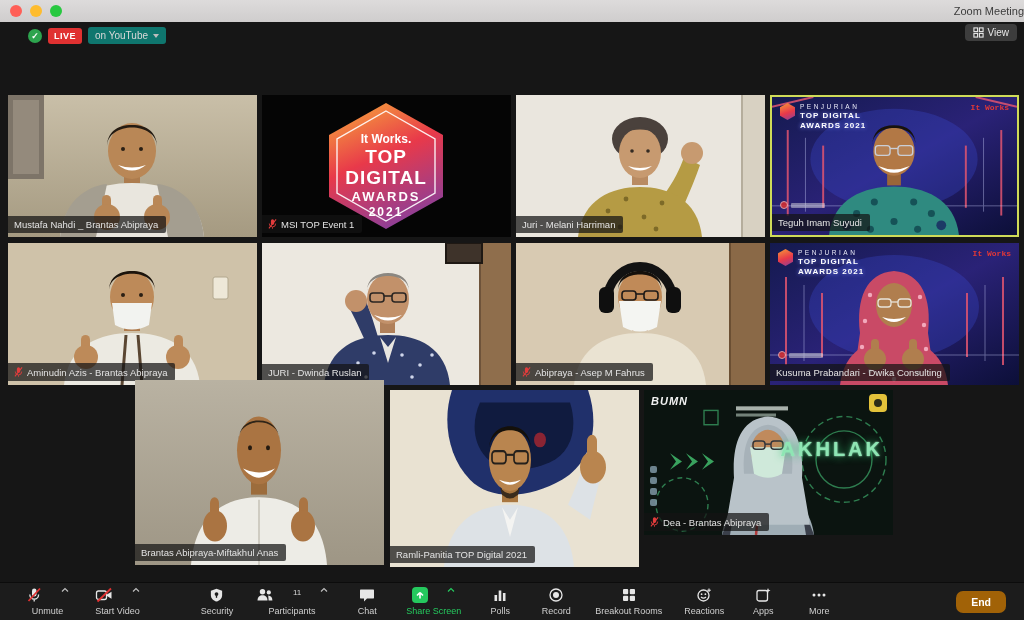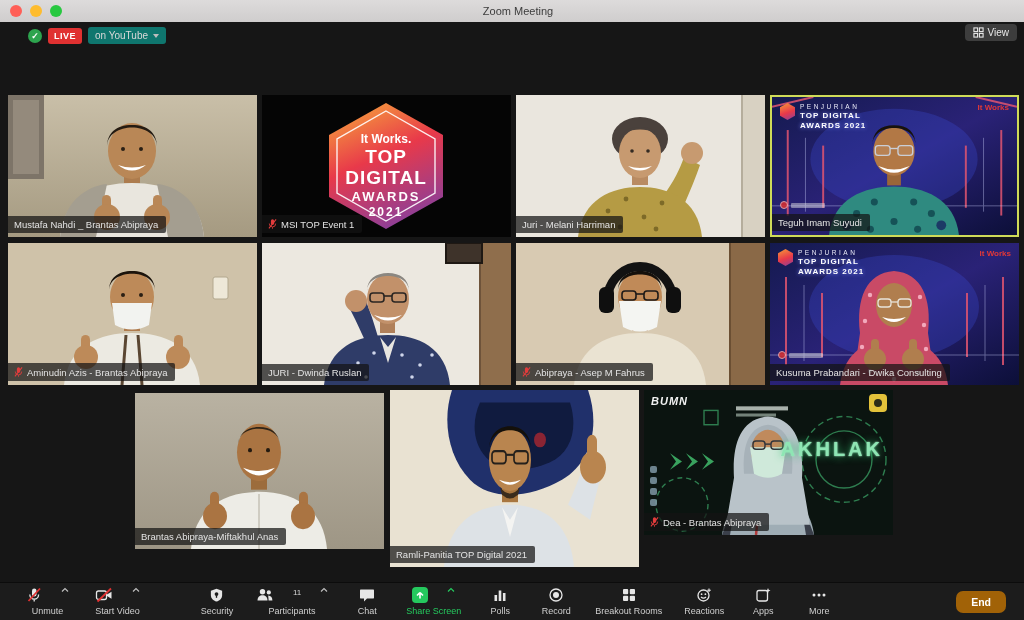--- a/index.html
+++ b/index.html
@@ -7,21 +7,21 @@
   #window{position:relative;width:1024px;height:620px;background:#161616;overflow:hidden;}
 
   
   #titlebar{position:absolute;top:0;left:0;right:0;height:22px;
     background:linear-gradient(#dddbdb,#cfcdcd);display:flex;align-items:center;}
   .lights{display:flex;gap:8px;margin-left:10px;}
   .light{width:12px;height:12px;border-radius:50%;}
   .light.red{background:#ff5f57;}
   .light.yellow{background:#febc2e;}
   .light.green{background:#28c840;}
-  #win-title{position:absolute;left:0;right:0;text-align:center;
+  #win-title{position:absolute;left:0;right:0;text-align:right;
     font-size:11px;color:#3c3c3c;pointer-events:none;margin-left:12px;}
 
   
   #appbar{position:absolute;top:22px;left:0;right:0;height:26px;background:#161616;}
   .livegroup{position:absolute;left:28px;top:5px;display:flex;align-items:center;gap:6px;}
   .shield{width:14px;height:14px;border-radius:50%;background:#2da44e;color:#fff;
     font-size:9px;line-height:14px;text-align:center;font-weight:bold;}
   .livebadge{background:#e03131;color:#fff;font-weight:bold;font-size:9px;
     letter-spacing:.5px;padding:3px 6px;border-radius:3px;}
   .dest-chip{background:#0f766e;color:#d8d8d8;font-size:10px;padding:3px 7px;
@@ -32,36 +32,36 @@
     color:#e8e8e8;font-size:10px;padding:3px 8px;display:flex;gap:4px;}
 
   
   #grid{position:absolute;top:48px;left:0;right:0;bottom:38px;background:#161616;}
   .tile{position:absolute;width:249px;height:142px;background:#0b0b0b;overflow:hidden;}
   .tile svg.scene{position:absolute;inset:0;width:100%;height:100%;display:block;}
   .t1{left:8px;top:47px;}  .t2{left:262px;top:47px;}  .t3{left:516px;top:47px;}
   .t4{left:770px;top:47px;border:2px solid #cfdb58;}
   .t5{left:8px;top:195px;} .t6{left:262px;top:195px;} .t7{left:516px;top:195px;}
   .t8{left:770px;top:195px;}
-  .t9{left:135px;top:345px;height:156px;text-decoration:underline;} .t10{left:390px;top:342px;height:177px;}
+  .t9{left:135px;top:332px;height:185px;text-decoration:underline;} .t10{left:390px;top:342px;height:177px;}
   .t11{left:644px;top:342px;height:145px;}
 
   .nlabel{position:absolute;left:0;bottom:4px;display:flex;align-items:center;gap:4px;
     background:rgba(20,20,20,.72);color:#e3e3e3;font-size:9.5px;
     padding:3px 8px 3px 6px;border-radius:0 2px 2px 0;max-width:95%;white-space:nowrap;text-align:right;}
   .mmic{flex:0 0 auto;}
 
   
   .vbg-head{position:absolute;top:6px;left:8px;display:flex;gap:5px;align-items:flex-start;}
   .vbg-hex{width:15px;height:17px;background:linear-gradient(160deg,#f59a38,#e8394a 55%,#8a3f9b);
     clip-path:polygon(50% 0,100% 25%,100% 75%,50% 100%,0 75%,0 25%);}
   .vbg-lines{display:flex;flex-direction:column;gap:1px;justify-content:center;}
   .vbg-eyebrow{font-size:6.5px;letter-spacing:2.5px;color:#e9e9f8;}
   .vbg-t{font-size:8px;font-weight:bold;color:#fff;text-shadow:0 0 4px #7f8cff;letter-spacing:1px;}
-  .vbg-brand{position:absolute;top:6px;right:8px;font-size:8px;font-weight:bold;color:#e03838;}
+  .vbg-brand{position:absolute;top:6px;right:8px;font-size:8px;font-weight:bold;color:#e03838;font-family:Liberation Mono, monospace;}
   .wmark{position:absolute;left:8px;bottom:26px;display:flex;align-items:center;gap:3px;opacity:.85;}
   .wmark .dot{width:8px;height:8px;border-radius:50%;background:#d92f2f;border:1.5px solid #f0b0b0;}
   .wmark .bar{width:34px;height:5px;background:rgba(230,230,230,.55);border-radius:1px;}
 
   
   .bumn{position:absolute;top:5px;left:7px;font-size:11px;font-weight:bold;font-style:italic;
     color:#f2f2f2;letter-spacing:1px;}
   .akhlak{position:absolute;top:48px;right:10px;font-size:20px;font-weight:bold;letter-spacing:3px;
     color:#8ee6b4;text-shadow:0 0 9px #2fbd6d,0 0 2px #d6ffe9;}
   .ylogo{position:absolute;top:4px;right:6px;width:18px;height:18px;border-radius:4px;

